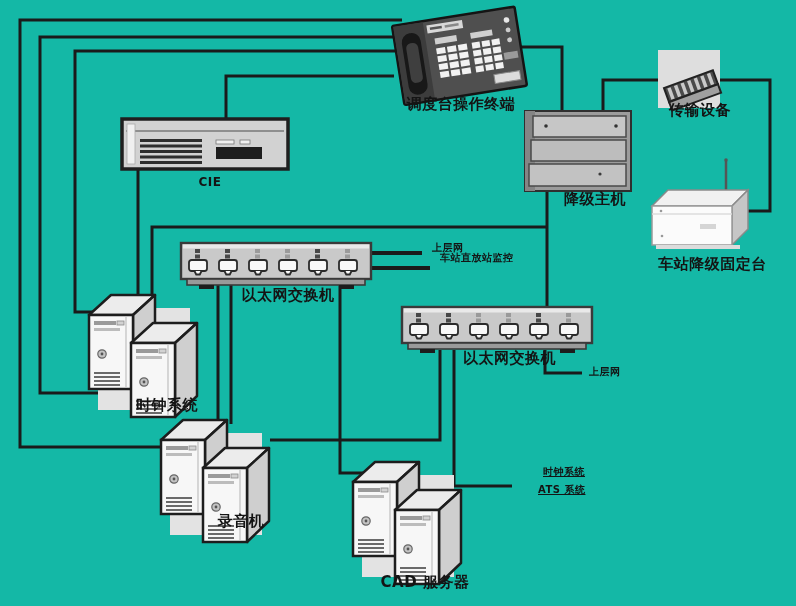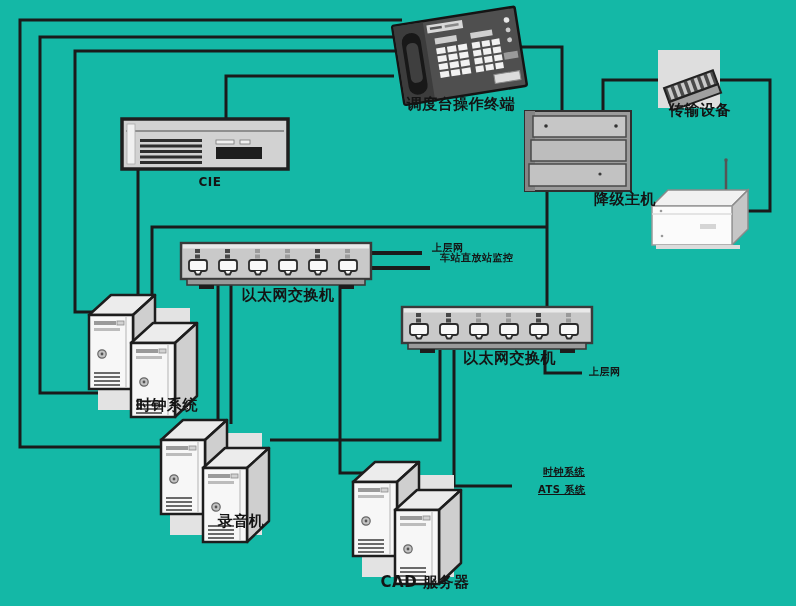--- a/index.html
+++ b/index.html
@@ -216,24 +216,25 @@
       <rect x="10" y="14" width="92" height="102" fill="#e3e3e3"></rect>
       <use href="#tower" x="0" y="0"></use>
       <use href="#tower" x="42" y="28"></use>
     </g>
   </svg>
 
   <div class="label center" style="left:396px;top:96px;width:130px;">调度台操作终端</div>
 
   <div class="label center" style="left:175px;top:176px;width:70px;font-size:12px;">CIE</div>
 
-  <div class="label center" style="left:545px;top:191px;width:100px;padding-left:30px;">降级主机</div>
+  <div class="label center" style="left:545px;top:191px;width:100px;">降级主机</div>
 
   <div class="label center" style="left:660px;top:102px;width:80px;">传输设备</div>
 
+  <div class="label center" style="left:650px;top:256px;width:125px;">车站降级固定台</div>
 
   <div class="label center" style="left:228px;top:287px;width:120px;">以太网交换机</div>
 
   <div class="label small" style="left:432px;top:242px;">上层网</div>
 
   <div class="label small" style="left:440px;top:252px;">车站直放站监控</div>
 
   <div class="label center" style="left:112px;top:397px;width:110px;">时钟系统</div>
 
   <div class="label center" style="left:452px;top:350px;width:115px;">以太网交换机</div>

